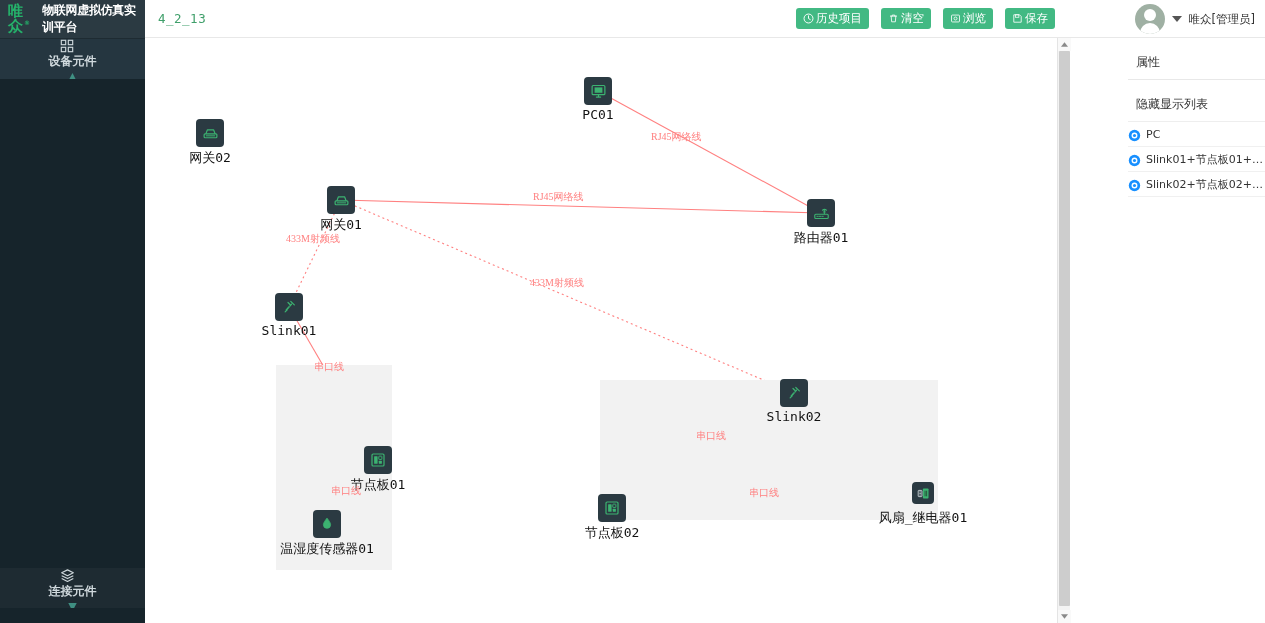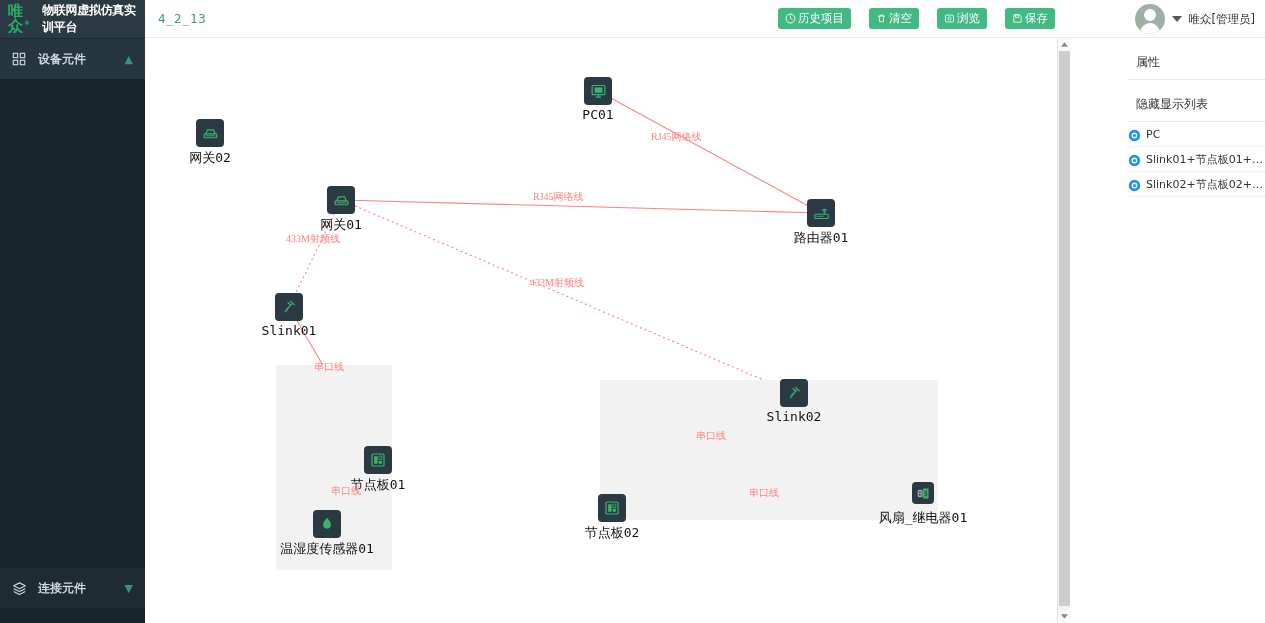--- a/index.html
+++ b/index.html
@@ -31,21 +31,21 @@
   .brand-sup { font-size: 6px; vertical-align: super; color: #25b36b; }
   .brand-text {
     color: #ffffff; font-size: 12px; font-weight: bold; letter-spacing: -0.3px;
     font-family: "DejaVu Sans", sans-serif;
   }
   .proj-name {
     position: absolute; left: 158px; top: 11px;
     font-size: 12.5px; color: #3f9f6a; letter-spacing: 0.5px;
     font-family: "DejaVu Sans Mono", monospace;
   }
-  .tb-btns { position: absolute; right: 210px; top: 8px; display: flex; gap: 18px; }
+  .tb-btns { position: absolute; right: 210px; top: 8px; display: flex; gap: 12px; }
   .tb-btn {
     background: #42b983; color: #fff; border: none; border-radius: 3px;
     height: 21px; padding: 0 7px; font-size: 11.5px; cursor: pointer;
     display: inline-flex; align-items: center; gap: 2px; line-height: 1;
     font-family: "DejaVu Sans", sans-serif;
   }
   .tb-btn svg { display: block; }
   .user-area {
     position: absolute; right: 10px; top: 0; height: 38px;
     display: flex; align-items: center; gap: 7px;
@@ -70,20 +70,21 @@
 
   
   .sidebar {
     position: absolute; left: 0; top: 38px; width: 145px; height: 585px;
     background: #1e2b32;
   }
   .side-sec {
     height: 40px; display: flex; align-items: center; padding: 0 12px;
     color: #cfd8dc; font-size: 12px; font-weight: bold; cursor: pointer;
     font-family: "DejaVu Sans", sans-serif;
+    flex-direction: column;
   }
   .side-sec.devices { background: #253640; margin-top: 1px; }
   .side-sec.connects { background: #1e2b32; }
   .side-sec .s-icon { width: 16px; margin-right: 10px; display: flex; align-items: center; }
   .side-sec .s-label { flex: 1; }
   .side-chev { color: #3f8f82; font-size: 11px; }
   .side-body-devices {
     position: absolute; left: 0; top: 41px; width: 145px; height: 489px;
     background: #16242b;
   }

